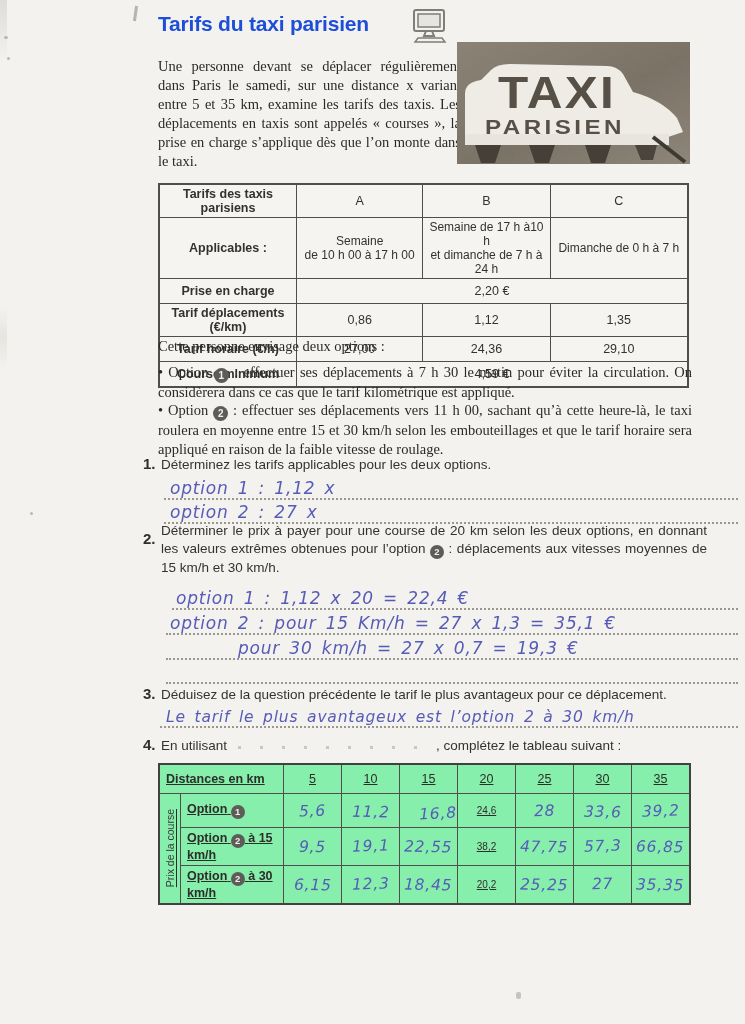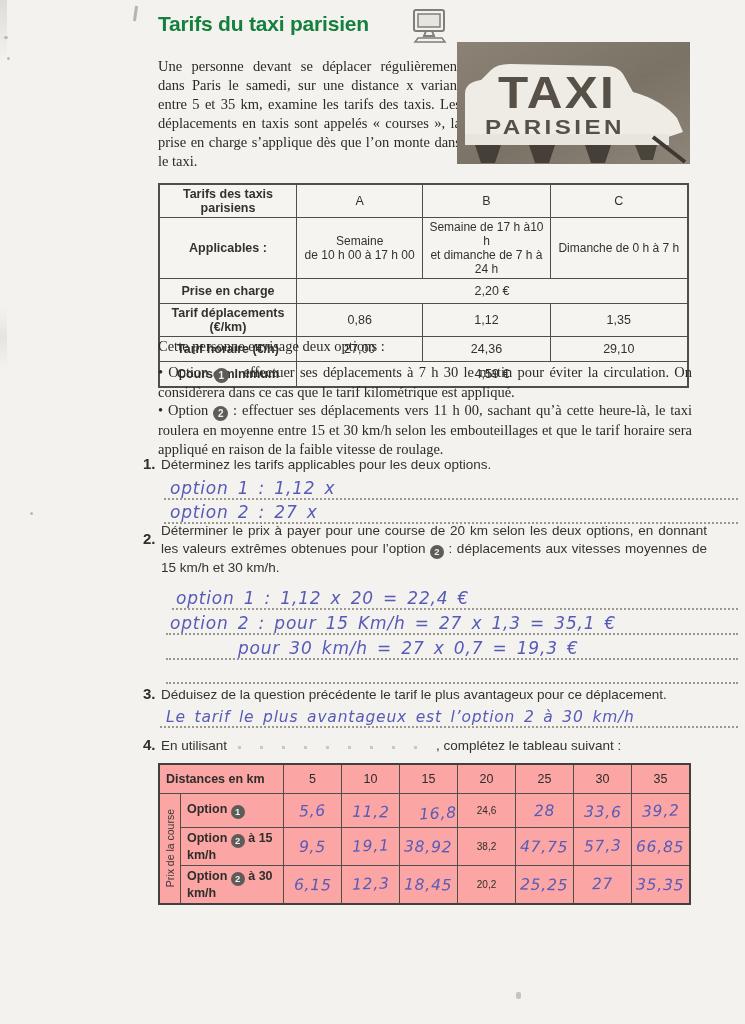--- a/index.html
+++ b/index.html
@@ -8,21 +8,21 @@
         font-family:"Liberation Sans",sans-serif;color:#2e2d2a;}
   .serif{font-family:"Liberation Serif","DejaVu Serif",serif;}
   .sans{font-family:"Liberation Sans",sans-serif;}
   .abs{position:absolute;}
   
   .speck{position:absolute;background:#8d8b86;border-radius:50%;opacity:.55;}
   .edge-shade{position:absolute;left:0;top:0;width:7px;height:1024px;
       background:linear-gradient(180deg,#c9c7c2 0%,#f3f2ee 6%,#f3f2ee 30%,#d9d7d2 33%,#f3f2ee 36%,#f3f2ee 100%);opacity:.5;}
   .tick{position:absolute;background:#77756f;}
   
-  #title{left:158px;top:12px;font-size:21px;font-weight:700;color:#15803d;letter-spacing:-0.2px;}
+  #title{left:158px;top:12px;font-size:21px;font-weight:700;color:#1d4ed8;letter-spacing:-0.2px;}
   
   #intro{left:158px;top:57px;width:303px;font-size:14.5px;line-height:19px;text-align:justify;color:#2b2a26;}
   
   #taxisign{left:457px;top:42px;width:233px;height:122px;}
   
   table{border-collapse:collapse;}
   .ttable{position:absolute;left:158px;top:183px;width:531px;font-size:12.5px;color:#33322f;}
   .ttable td{border:1px solid #4f4e4b;padding:2px 6px;background:#f5f4f1;}
   .ttable{border:2px solid #4f4e4b;}
   .ttable .lbl{font-weight:700;text-align:center;width:133px;}
@@ -42,21 +42,21 @@
   .qtext{position:absolute;font-size:13.5px;line-height:18px;color:#343330;}
   
   .ansline{position:absolute;border-bottom:2px dotted #99978f;height:24px;}
   .hand{font-family:"DejaVu Sans",sans-serif;font-style:italic;color:#575bb8;
         letter-spacing:.8px;word-spacing:3px;}
   .ansline .hand{position:absolute;bottom:0px;font-size:17px;white-space:nowrap;}
   .erased{position:absolute;height:3px;opacity:.4;
      background:repeating-linear-gradient(90deg,#8a8880 0 3px,transparent 3px 22px);}
   
   .rtable{position:absolute;left:158px;top:763px;width:533px;font-size:12.5px;border:2px solid #42413e;}
-  .rtable td{border:1px solid #4f4e4b;background:#fca5a5;}
+  .rtable td{border:1px solid #4f4e4b;background:#86efac;text-decoration:underline;}
   .rtable .lbl{font-weight:700;text-align:left;padding:3px 6px;}
   .rtable .ctr{text-align:center;}
   .rtable .hrow td{height:22px;}
   .rtable .drow td{height:27px;}
   .rot{width:20px;padding:0;}
   .rot span{display:block;writing-mode:vertical-rl;transform:rotate(180deg);margin:0 auto;
       font-size:10.5px;color:#3a3936;white-space:nowrap;}
   .hv{text-align:center;position:relative;}
   .hv .hand{font-size:15.5px;display:inline-block;}
   .hv:nth-child(odd) .hand{transform:rotate(-2deg);}
@@ -243,21 +243,21 @@
       <td class="hv"><span class="hand">39,2</span></td>
     </tr>
     <tr class="drow">
       <td class="lbl">
         <span>Option</span>
         <span class="badge sm">2</span>
         <span>à 15 km/h</span>
       </td>
       <td class="hv"><span class="hand">9,5</span></td>
       <td class="hv"><span class="hand">19,1</span></td>
-      <td class="hv"><span class="hand">38,92</span></td>
+      <td class="hv"><span class="hand">22,55</span></td>
       <td class="pv">38,2</td>
       <td class="hv"><span class="hand">47,75</span></td>
       <td class="hv"><span class="hand">57,3</span></td>
       <td class="hv"><span class="hand">66,85</span></td>
     </tr>
     <tr class="drow">
       <td class="lbl">
         <span>Option</span>
         <span class="badge sm">2</span>
         <span>à 30 km/h</span>

